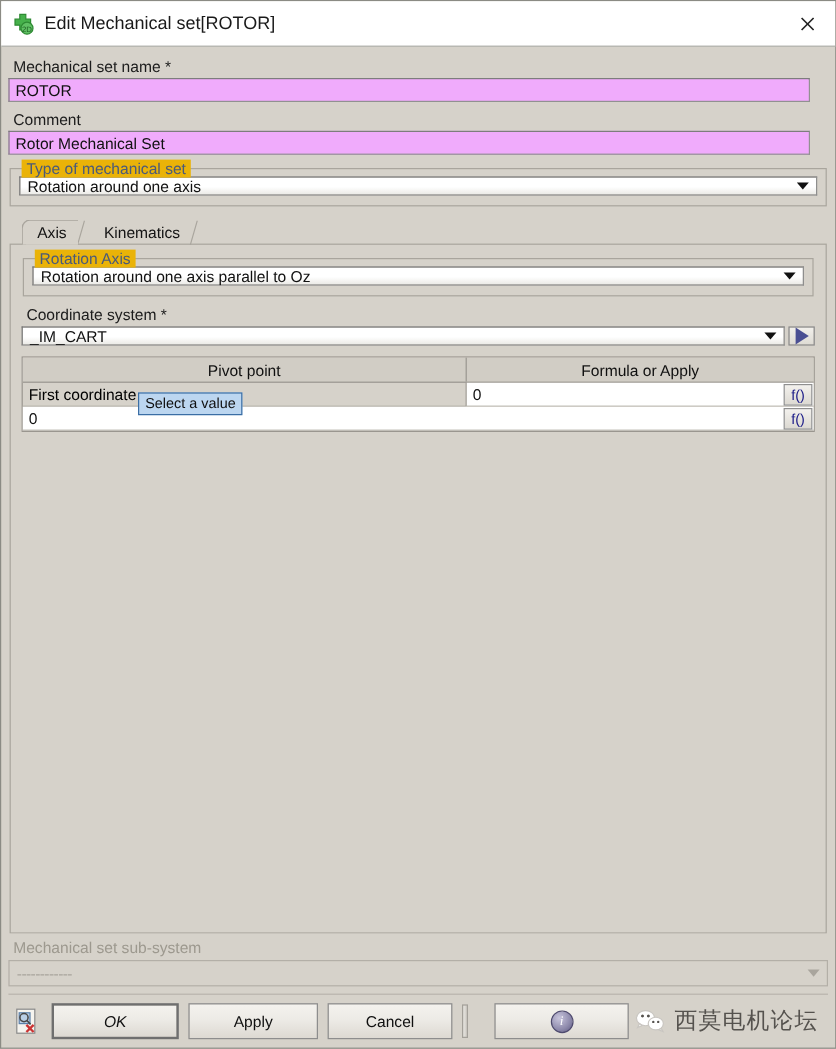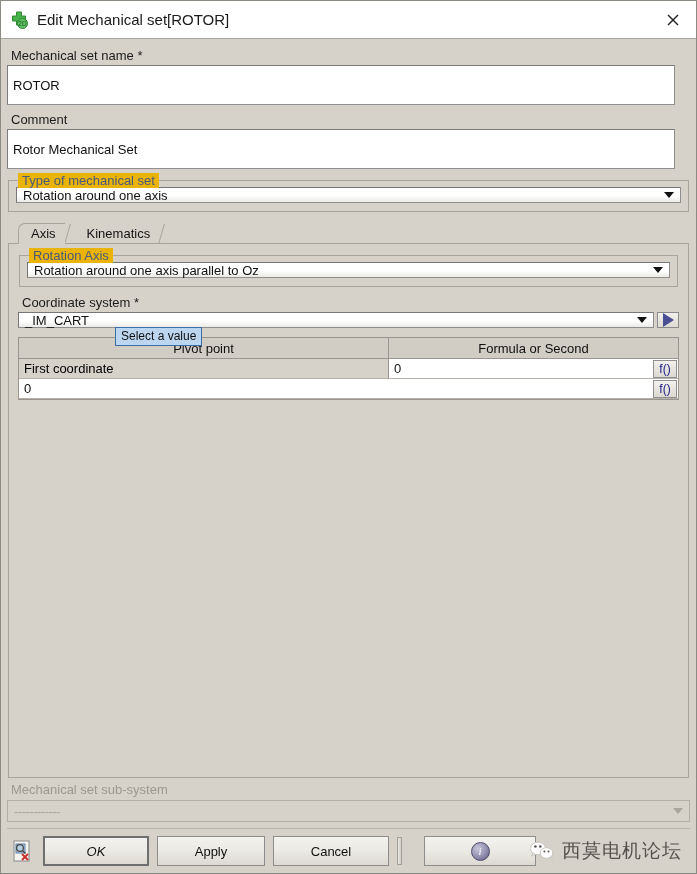--- a/index.html
+++ b/index.html
@@ -72,22 +72,22 @@
     overflow: hidden;
   }
 
   .field-label {
     font-size: 13px;
     color: #1c1c1c;
     padding: 3px 4px 2px 5px;
   }
 
   .text-input {
-    height: 40px;
-    background: #ffffff;
+    height: 20px;
+    background: #f0abfc;
     border: 1px solid #919191;
     border-top-color: #7d7d7d;
     border-left-color: #7d7d7d;
     display: flex;
     align-items: center;
     padding: 0 5px;
     box-sizing: border-box;
     font-size: 13px;
     color: #111;
     margin: 0 16px 4px 1px;
@@ -374,21 +374,21 @@
     color: #101010;
     display: flex;
     align-items: center;
     justify-content: center;
     cursor: pointer;
     box-sizing: border-box;
   }
   .btn.default { border: 2px solid #6f6f6f; }
   .btn-ok { width: 106px; font-style: italic; }
   .btn-apply { width: 108px; }
-  .btn-cancel { width: 116px; }
+  .btn-cancel { width: 104px; }
   .btn-info { width: 112px; margin-left: 14px; }
   .info-glyph {
     width: 17px; height: 17px;
     border-radius: 50%;
     background: radial-gradient(circle at 35% 32%, #c9c6dd 0%, #8d89ab 60%, #5c5880 100%);
     border: 1px solid #4e4a6e;
     color: #ffffff;
     font-size: 11px;
     font-style: italic;
     font-family: "Liberation Serif", serif;
@@ -499,21 +499,21 @@
               </span>
           </div>
           <div class="arrow-btn">
               <i class="tri-right"></i>
             </div>
         </div>
 
         <div class="table">
           <div class="trow head">
             <div class="th left">Pivot point</div>
-            <div class="th right">Formula or Second</div>
+            <div class="th right">Formula or Apply</div>
           </div>
 
           <div class="trow">
             <div class="td-label">First coordinate</div>
             <div class="td-value">
               <span class="val">0</span>
               <span class="fbtn">f()</span>
             </div>
           </div>
 

